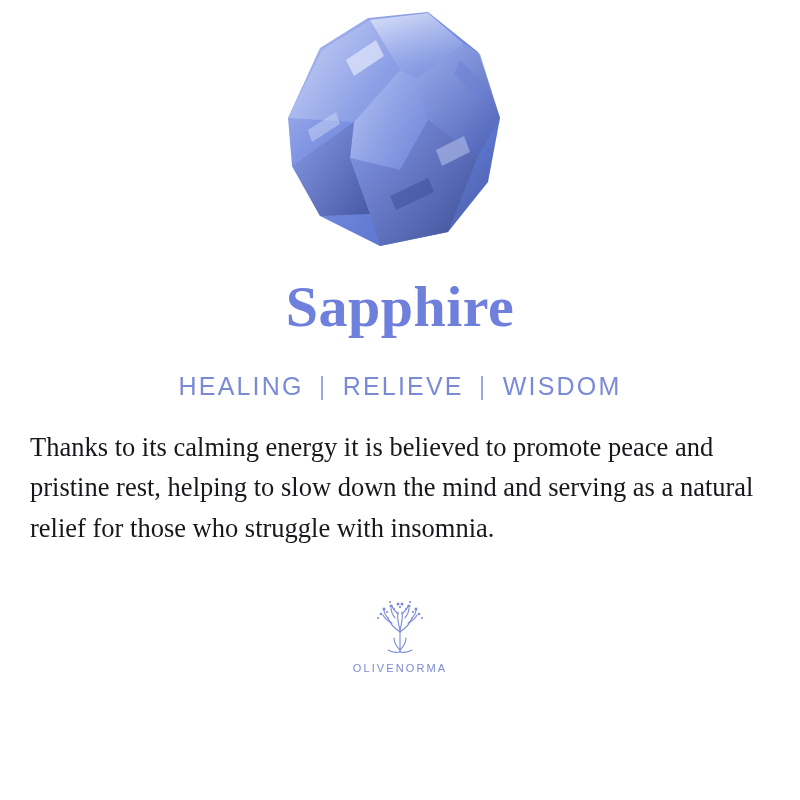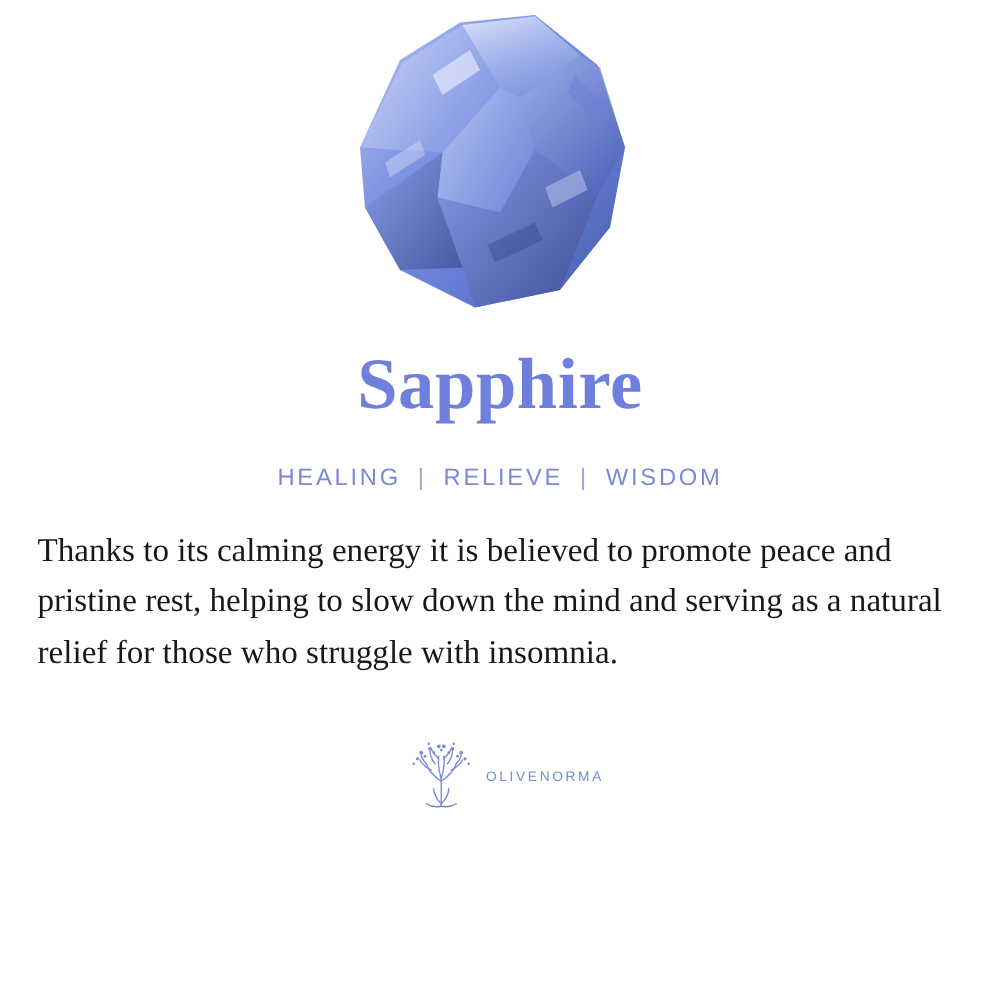--- a/index.html
+++ b/index.html
@@ -43,21 +43,21 @@
     font-size: 58px;
     font-weight: 700;
     letter-spacing: 0.5px;
     color: #6f7fdc;
     line-height: 1;
     text-align: center;
   }
   .subtitle {
     margin-top: 36px;
     font-family: "Liberation Sans", sans-serif;
-    font-size: 19px;
+    font-size: 25px;
     letter-spacing: 2.2px;
     color: #7b8ad6;
     font-weight: 400;
     text-align: center;
   }
   .subtitle .sep {
     color: #9aa6e0;
     padding: 0 6px;
   }
   .desc {
@@ -67,21 +67,21 @@
     font-family: "Liberation Serif", serif;
     font-size: 26.5px;
     line-height: 1.52;
     color: #17181c;
   }
 
   
   .logo-wrap {
     margin-top: 22px;
     display: flex;
-    flex-direction: row;
+    flex-direction: column;
     align-items: center;
   }
   .logo-name {
     margin-top: 2px;
     font-family: "Liberation Sans", sans-serif;
     font-size: 11px;
     letter-spacing: 2.1px;
     color: #7b8ad6;
     text-transform: uppercase;
   }

